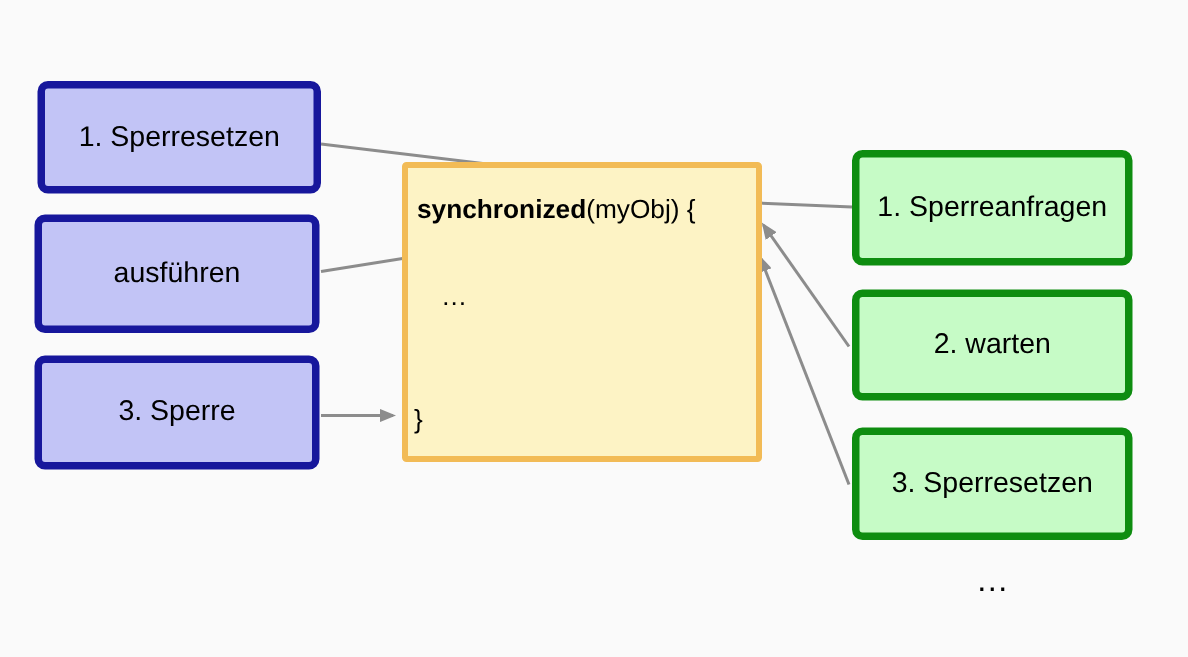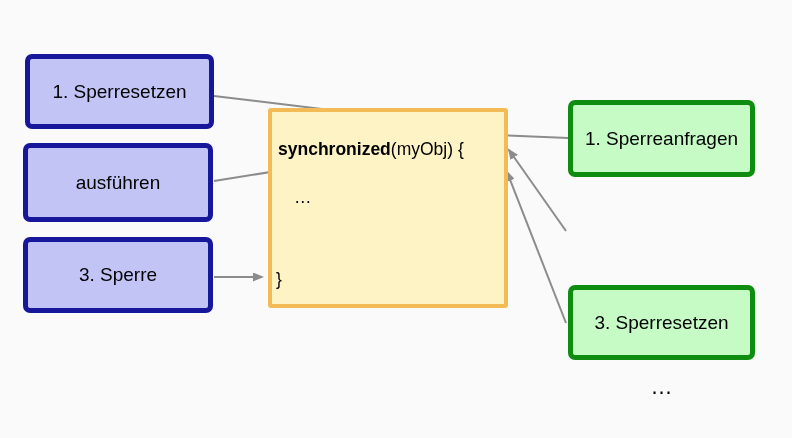--- a/index.html
+++ b/index.html
@@ -43,21 +43,21 @@
   .box-r3 { left: 568px; top: 285px; width: 187px; height: 75px; }
   .code-box {
     position: absolute;
     left: 268px; top: 108px; width: 240px; height: 200px;
     background: var(--code-fill);
     border: 4px solid var(--code-border);
     border-radius: 3px;
     font-size: 17.5px; line-height: 22px;
   }
   .code-line { position: absolute; white-space: nowrap; }
-  .code-line.l1 { left: 6px;  top: 16px; margin-top: 10px; }
+  .code-line.l1 { left: 6px;  top: 16px; }
   .code-line.l2 { left: 22px; top: 49px; }
   .code-line.l3 { left: 22px; top: 74px; }
   .code-line.l4 { left: 4px;  top: 156px; }
   .code-keyword { font-weight: bold; }
   .more-ellipsis {
     position: absolute;
     left: 568px; top: 374px; width: 187px;
     text-align: center;
     font-size: 22px; line-height: 26px;
   }
@@ -99,20 +99,24 @@
       <span class="code-keyword">synchronized</span><span>(myObj) {</span>
     </div>
     <div class="code-line l3">…</div>
     <div class="code-line l4">}</div>
   </div>
 
   <div class="step-box right box-r1">
     <span>1. Sperre</span>
     <span>anfragen</span>
   </div>
+  <div class="step-box right box-r2">
+    <span>2. warten</span>
+
+  </div>
   <div class="step-box right box-r3">
     <span>3. Sperre</span>
     <span>setzen</span>
   </div>
 
   <div class="more-ellipsis">…</div>
 
 </div>
 
 </body></html>

